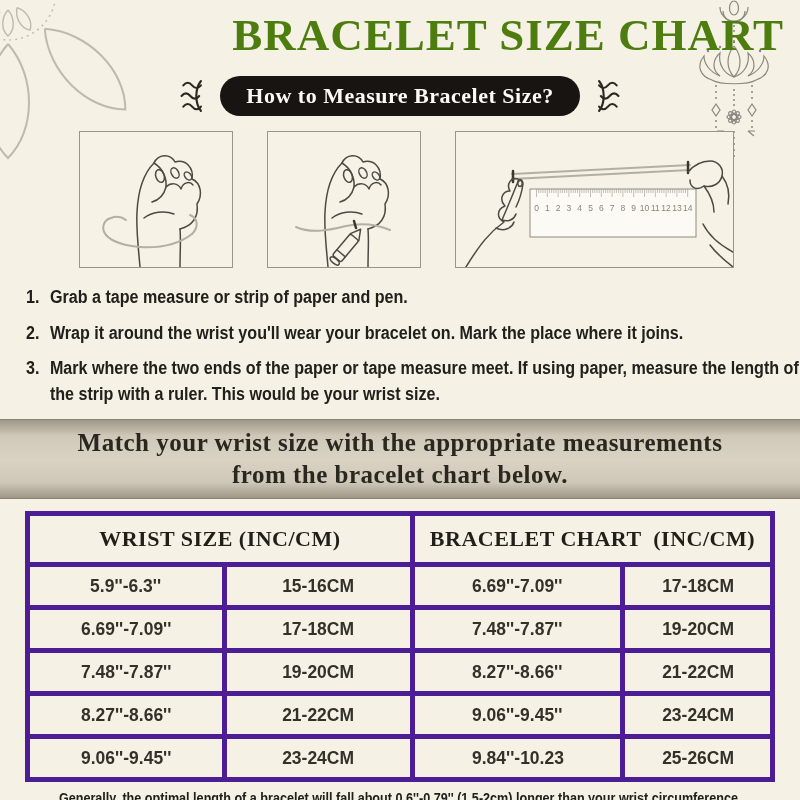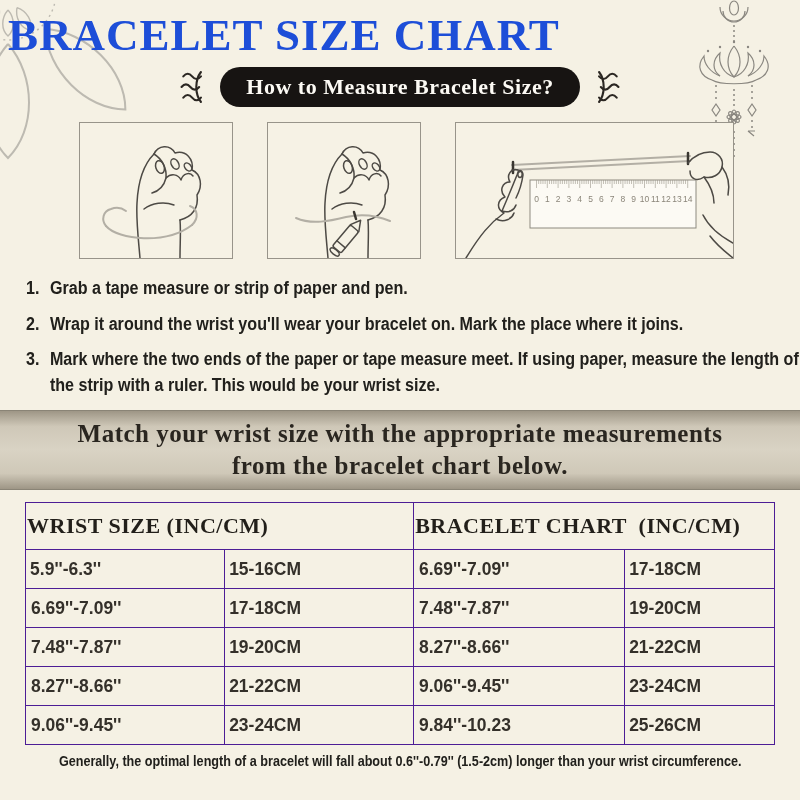--- a/index.html
+++ b/index.html
@@ -5,25 +5,25 @@
   html,body{margin:0;padding:0;}
   body{
     width:800px;height:800px;overflow:hidden;position:relative;
     background:#f5f1e4;color:#211e19;
     font-family:"Liberation Sans",sans-serif;
   }
   .deco{position:absolute;z-index:0;}
   #content{position:relative;z-index:1;}
 
   .page-title{
-    margin:12px 8px 0;text-align:left;
+    margin:12px 16px 0;text-align:right;
     font-family:"Liberation Serif",serif;font-weight:bold;
-    font-size:45px;letter-spacing:1px;color:#1d4ed8;line-height:1.05;
-  }
-  .badge-row{display:flex;align-items:center;justify-content:center;gap:12px;margin-top:7px;}
+    font-size:45px;letter-spacing:1px;color:#4d7c0f;line-height:1.05;
+  }
+  .badge-row{display:flex;align-items:center;justify-content:center;gap:12px;margin-top:16px;}
   .badge{
     background:#171412;color:#fcfaf4;border-radius:24px;padding:7px 26px;
     font-family:"Liberation Serif",serif;font-weight:bold;font-size:22px;letter-spacing:0.5px;
   }
   .squiggle{width:30px;height:42px;}
   .squiggle path{stroke:#2b2722;stroke-width:2.4;fill:none;stroke-linecap:round;}
   .squiggle.right{transform:scaleX(-1);}
 
   .boxes{display:flex;gap:34px;margin:14px 0 0 79px;}
   .ill-box{border:1px solid #98948a;background:#f6f2e5;}
@@ -42,21 +42,21 @@
   .banner{
     margin-top:12px;height:78px;display:flex;align-items:center;justify-content:center;
     text-align:center;font-family:"Liberation Serif",serif;font-weight:bold;
     font-size:25px;line-height:1.3;color:#2a2620;letter-spacing:0.5px;
     background:linear-gradient(180deg,#9e9686 0%,#cfc8b8 20%,#d9d3c4 50%,#cfc8b8 80%,#9e9686 100%);
     border-top:1px solid #8a8476;border-bottom:1px solid #8a8476;
   }
   .banner span{max-width:690px;}
 
   table.size{width:750px;margin:12px auto 0;border-collapse:collapse;}
-  table.size th,table.size td{border:1px solid #4c1d95;text-align:left;}
+  table.size th,table.size td{border:5px solid #4c1d95;text-align:center;}
   table.size th{
     height:44px;font-family:"Liberation Serif",serif;font-weight:bold;
     font-size:22px;letter-spacing:0.5px;white-space:pre;color:#221f1a;
   }
   table.size td{height:36px;font-weight:bold;font-size:19px;color:#34302a;}
   .cnd{display:inline-block;transform:scaleX(0.92);white-space:nowrap;}
 
   .footer-note{margin-top:8px;text-align:center;font-weight:bold;font-size:14px;color:#21201c;}
   .cnd2{display:inline-block;transform:scaleX(0.9);white-space:nowrap;}
 

